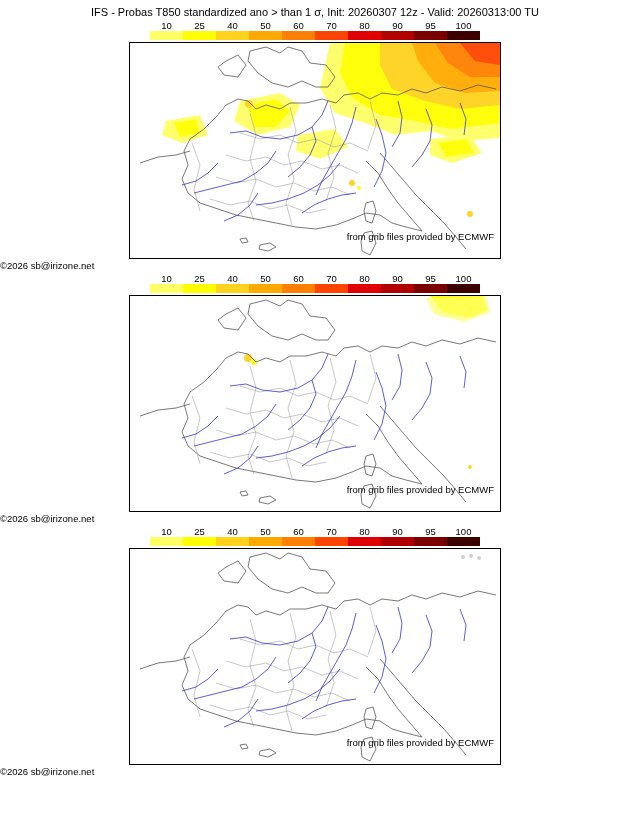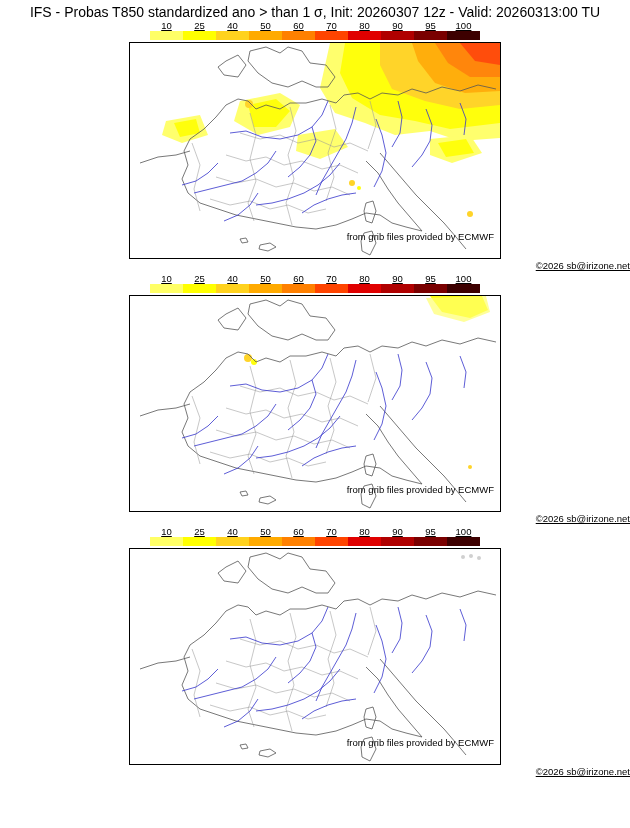--- a/index.html
+++ b/index.html
@@ -9,21 +9,21 @@
     font-family:"Liberation Sans", sans-serif;
     color:#000;
     overflow:hidden;
   }
   .panel{
     width:630px;
     position:relative;
   }
   .panel-title{
     text-align:center;
-    font-size:14px;
+    font-size:11px;
     line-height:14px;
     padding-top:5px;
     white-space:nowrap;
     letter-spacing:0px;
   }
   .colorbar-wrap{
     width:630px;
     display:flex;
     justify-content:center;
     margin-top:1px;
@@ -37,21 +37,20 @@
     position:relative;
     height:11px;
     width:330px;
     font-size:9.5px;
   }
   .cb-labels span{
     position:absolute;
     top:0;
     transform:translateX(-50%);
     text-align:center;
-    text-decoration:underline;
   }
   .cb-bar{
     position:relative;
     width:330px;
     height:9px;
     display:flex;
     border:0;
   }
   .cb-bar div{flex:1 1 0;height:9px;}
   .map-wrap{
@@ -63,25 +62,24 @@
   .map{
     position:relative;
     width:370px;
     height:215px;
     border:1px solid #000;
     background:#ffffff;
     overflow:hidden;
   }
   .map svg{position:absolute;left:0;top:0;}
   .credit{
-    text-align:right;
+    text-align:left;
     font-size:9.5px;
     line-height:12px;
     margin-top:1px;
-    text-decoration:underline;
   }
   .ecmwf-note{
     position:absolute;
     right:6px;
     bottom:16px;
     font-size:9.5px;
     color:#000;
     white-space:nowrap;
   }
 </style>

